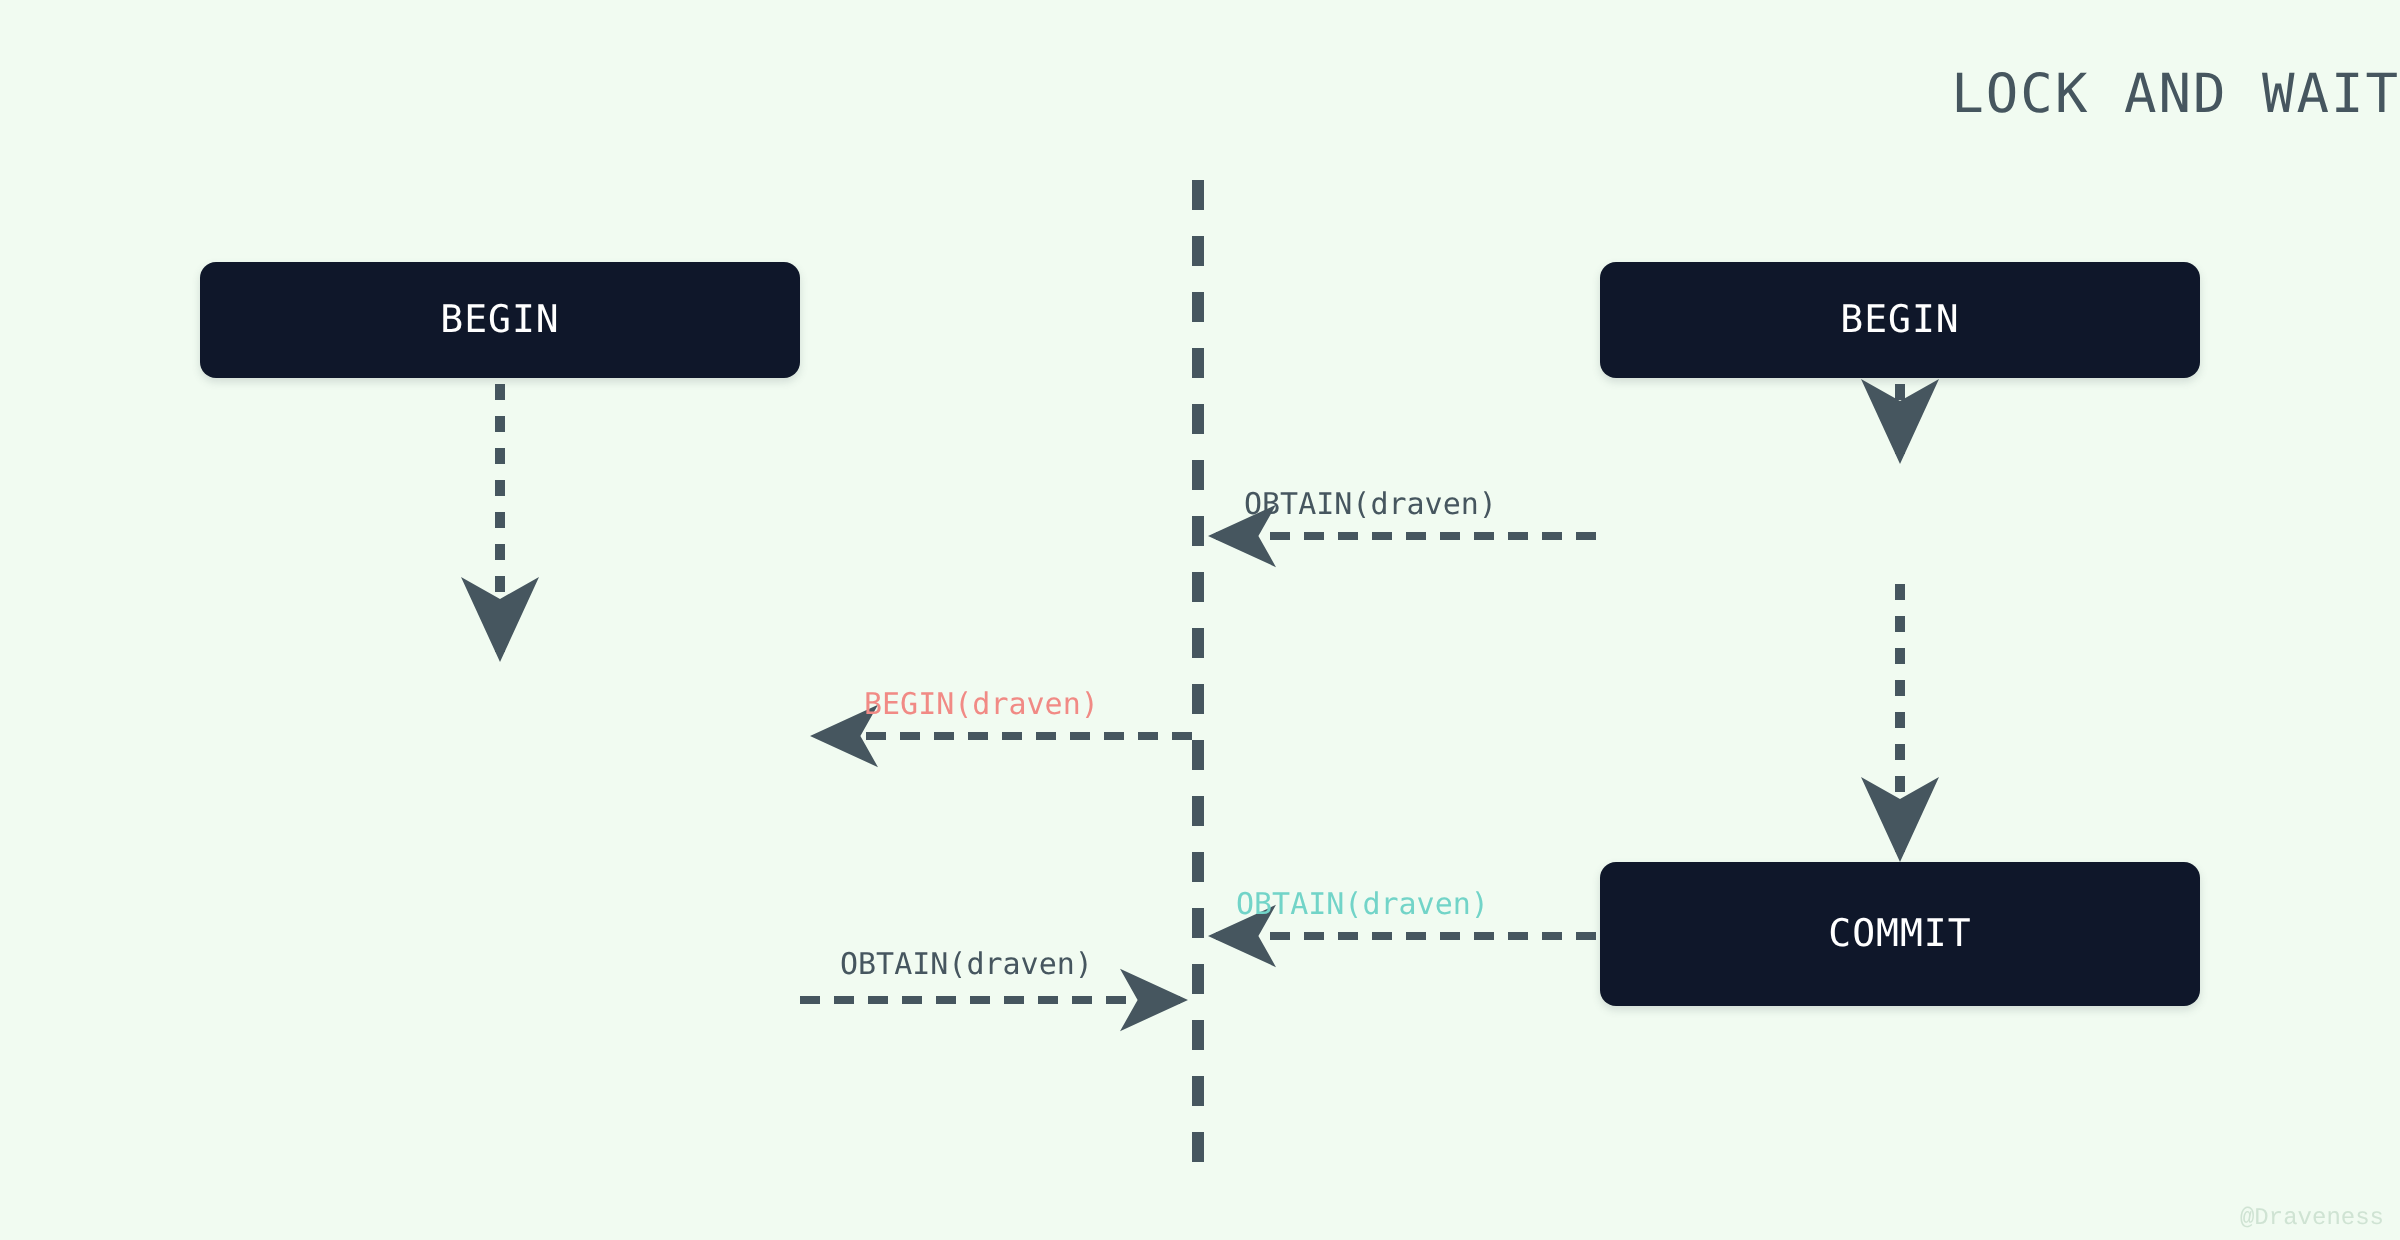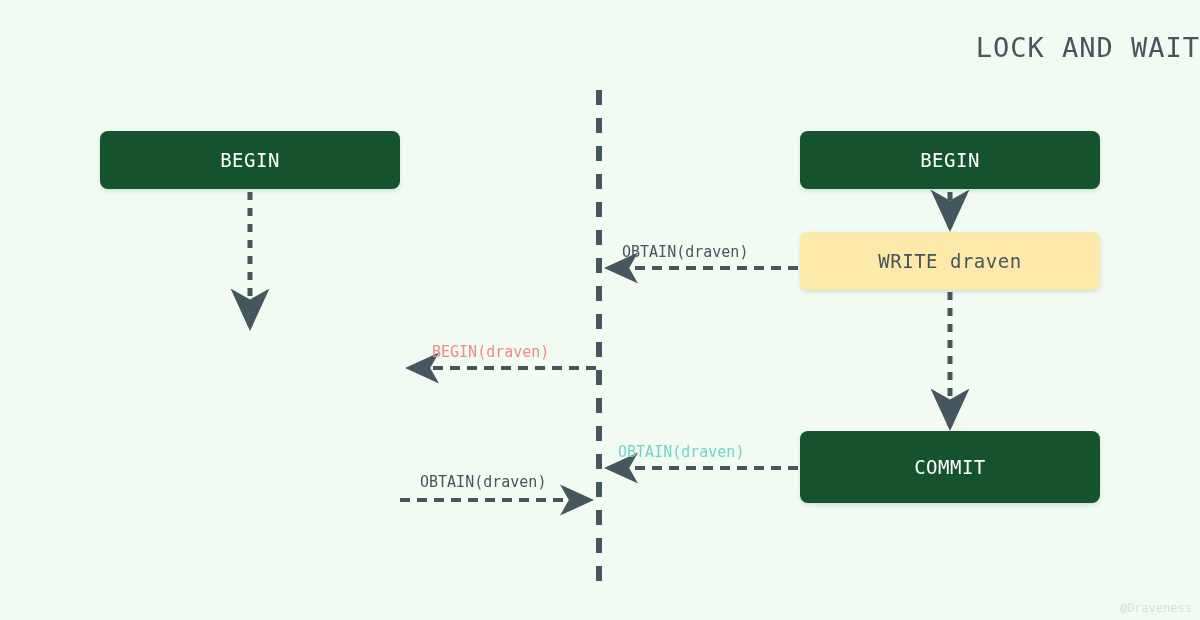--- a/index.html
+++ b/index.html
@@ -35,21 +35,21 @@
     border-radius: 8px;
     display: flex;
     align-items: center;
     justify-content: center;
     font-size: 19px;
     letter-spacing: 0.5px;
     box-shadow: 0 2px 4px rgba(70,86,95,0.18);
     font-family: "DejaVu Sans Mono", "Liberation Mono", monospace;
   }
   .node.dark {
-    background: #14532d;
+    background: #0f172a;
     color: #ffffff;
   }
   .node.teal {
     background: #72d4c8;
     color: #ffffff;
   }
   .node.yellow {
     background: #fde9a9;
     color: #46565f;
   }
@@ -113,23 +113,20 @@
 
   <div class="node dark" style="left:100px; top:131px; width:300px; height:58px;">
     <span>BEGIN</span>
   </div>
 
 
   <div class="node dark" style="left:800px; top:131px; width:300px; height:58px;">
     <span>BEGIN</span>
   </div>
 
-  <div class="node yellow" style="left:800px; top:232px; width:300px; height:58px;">
-    <span>WRITE draven</span>
-  </div>
 
   <div class="node dark" style="left:800px; top:431px; width:300px; height:72px;">
     <span>COMMIT</span>
   </div>
 
   <div class="edge-label" style="left:622px; top:243px;">OBTAIN(draven)</div>
 
   <div class="edge-label red" style="left:432px; top:343px;">BEGIN(draven)</div>
 
   <div class="edge-label teal" style="left:618px; top:443px;">OBTAIN(draven)</div>

